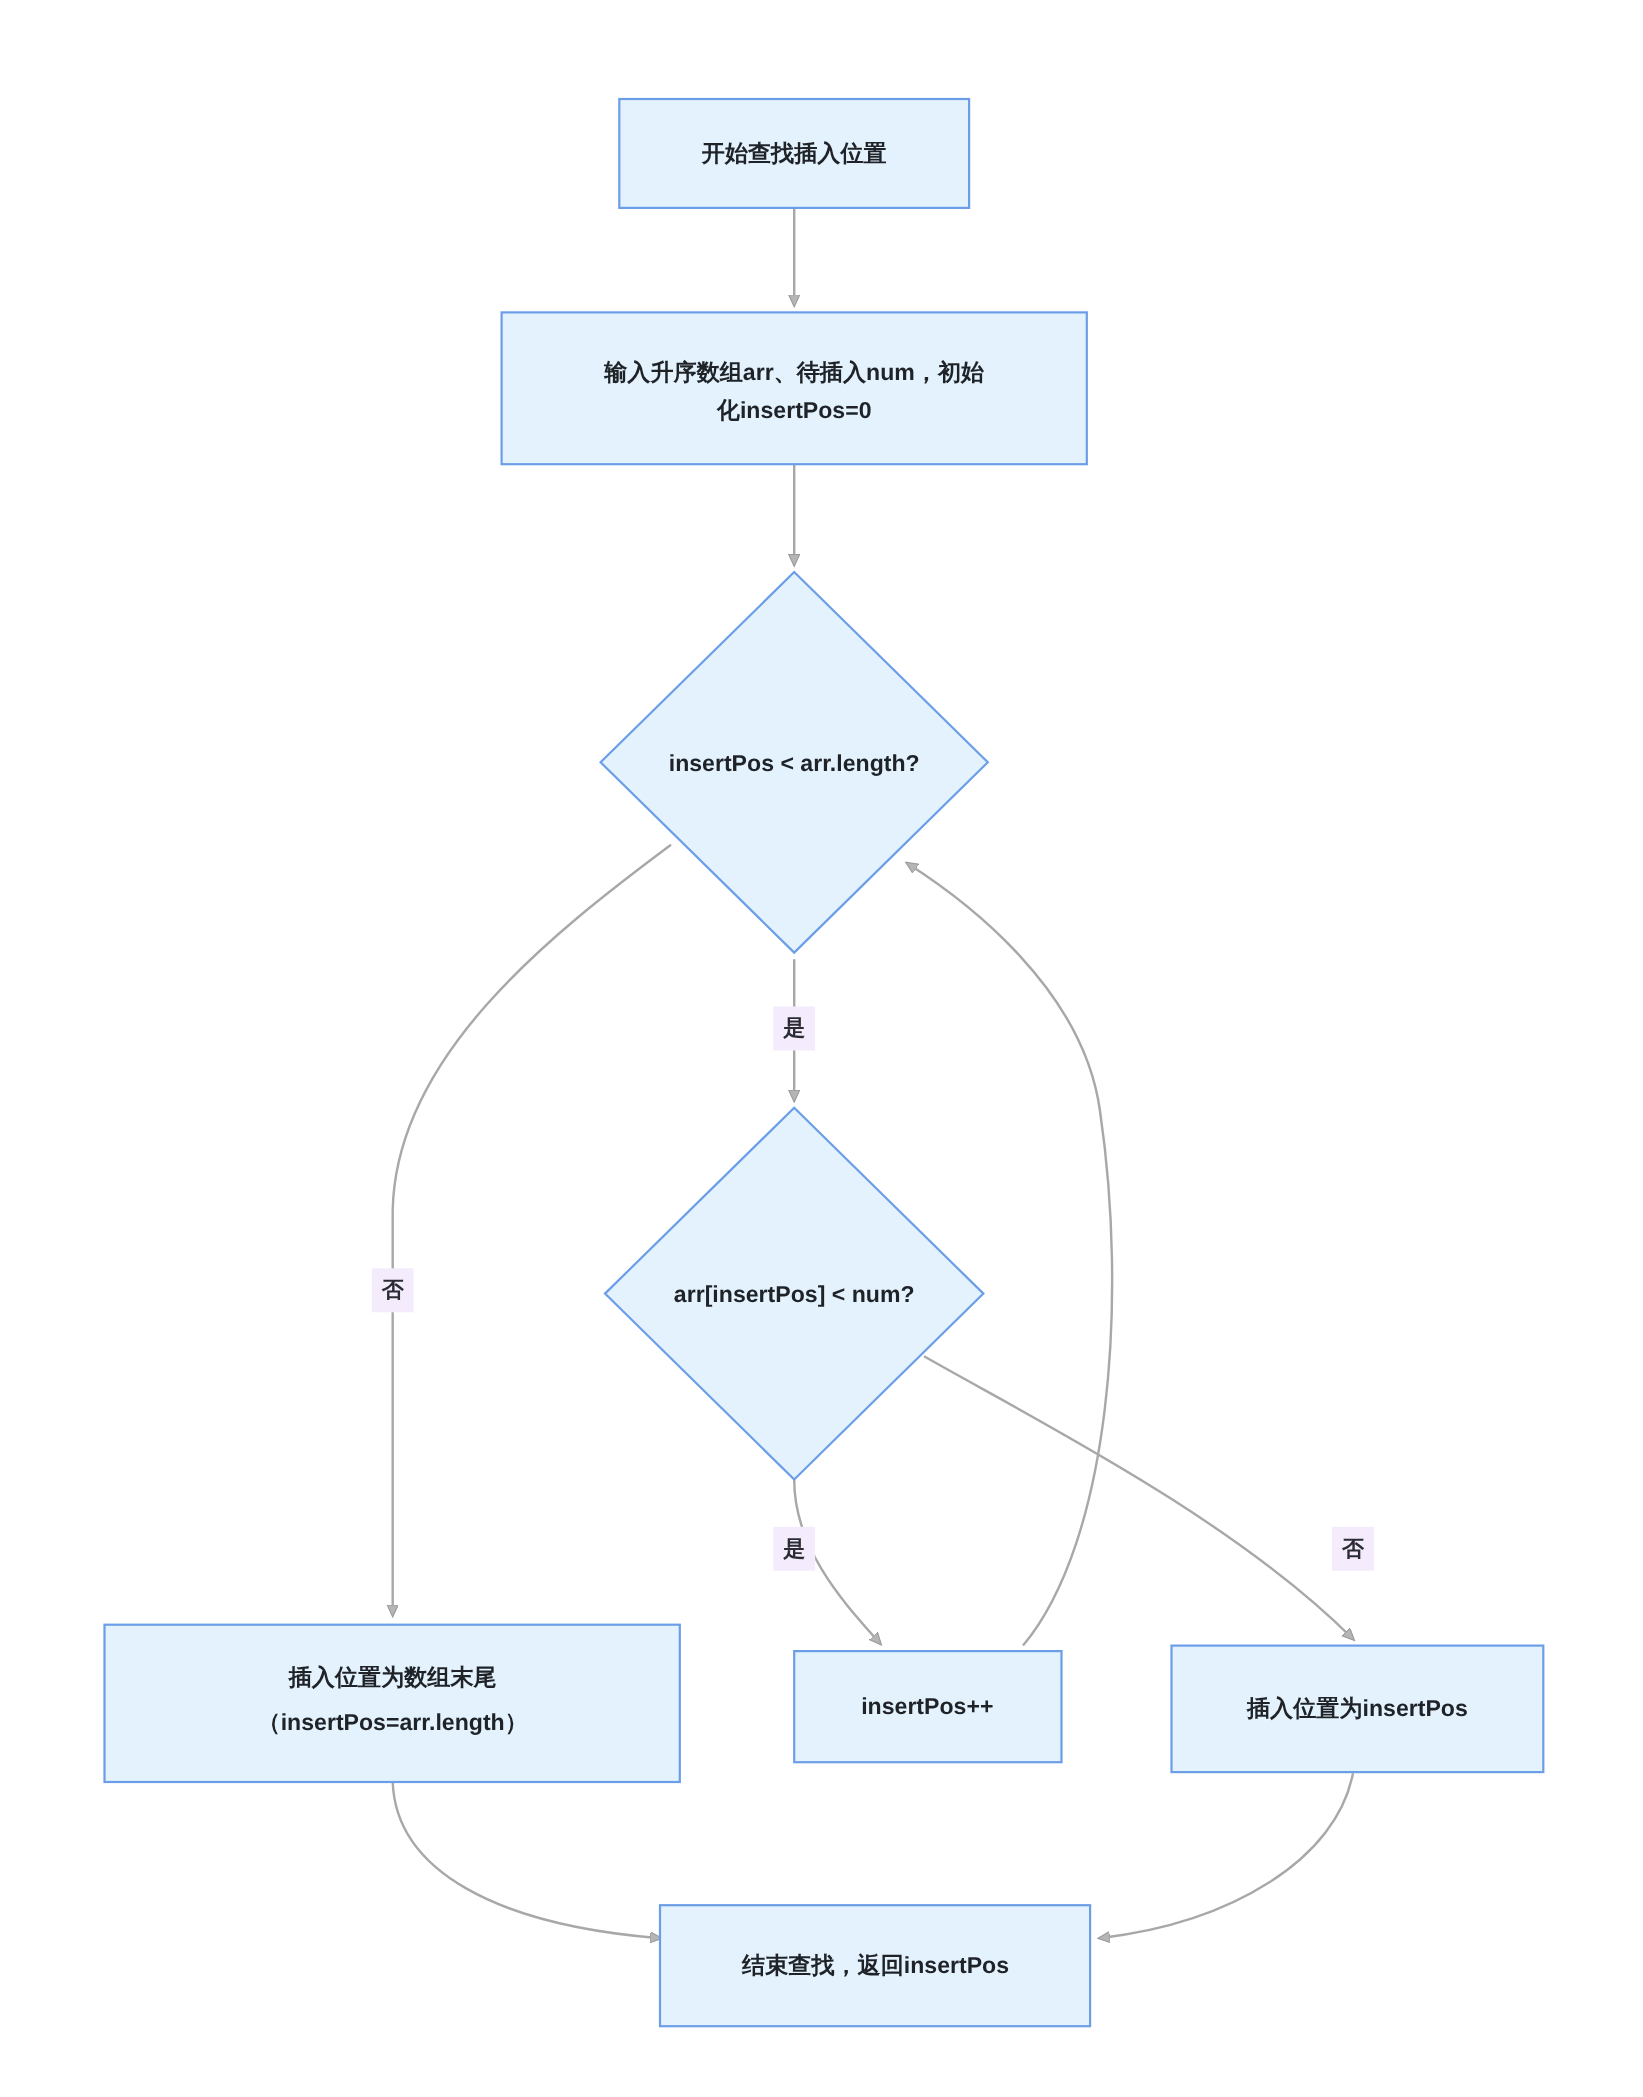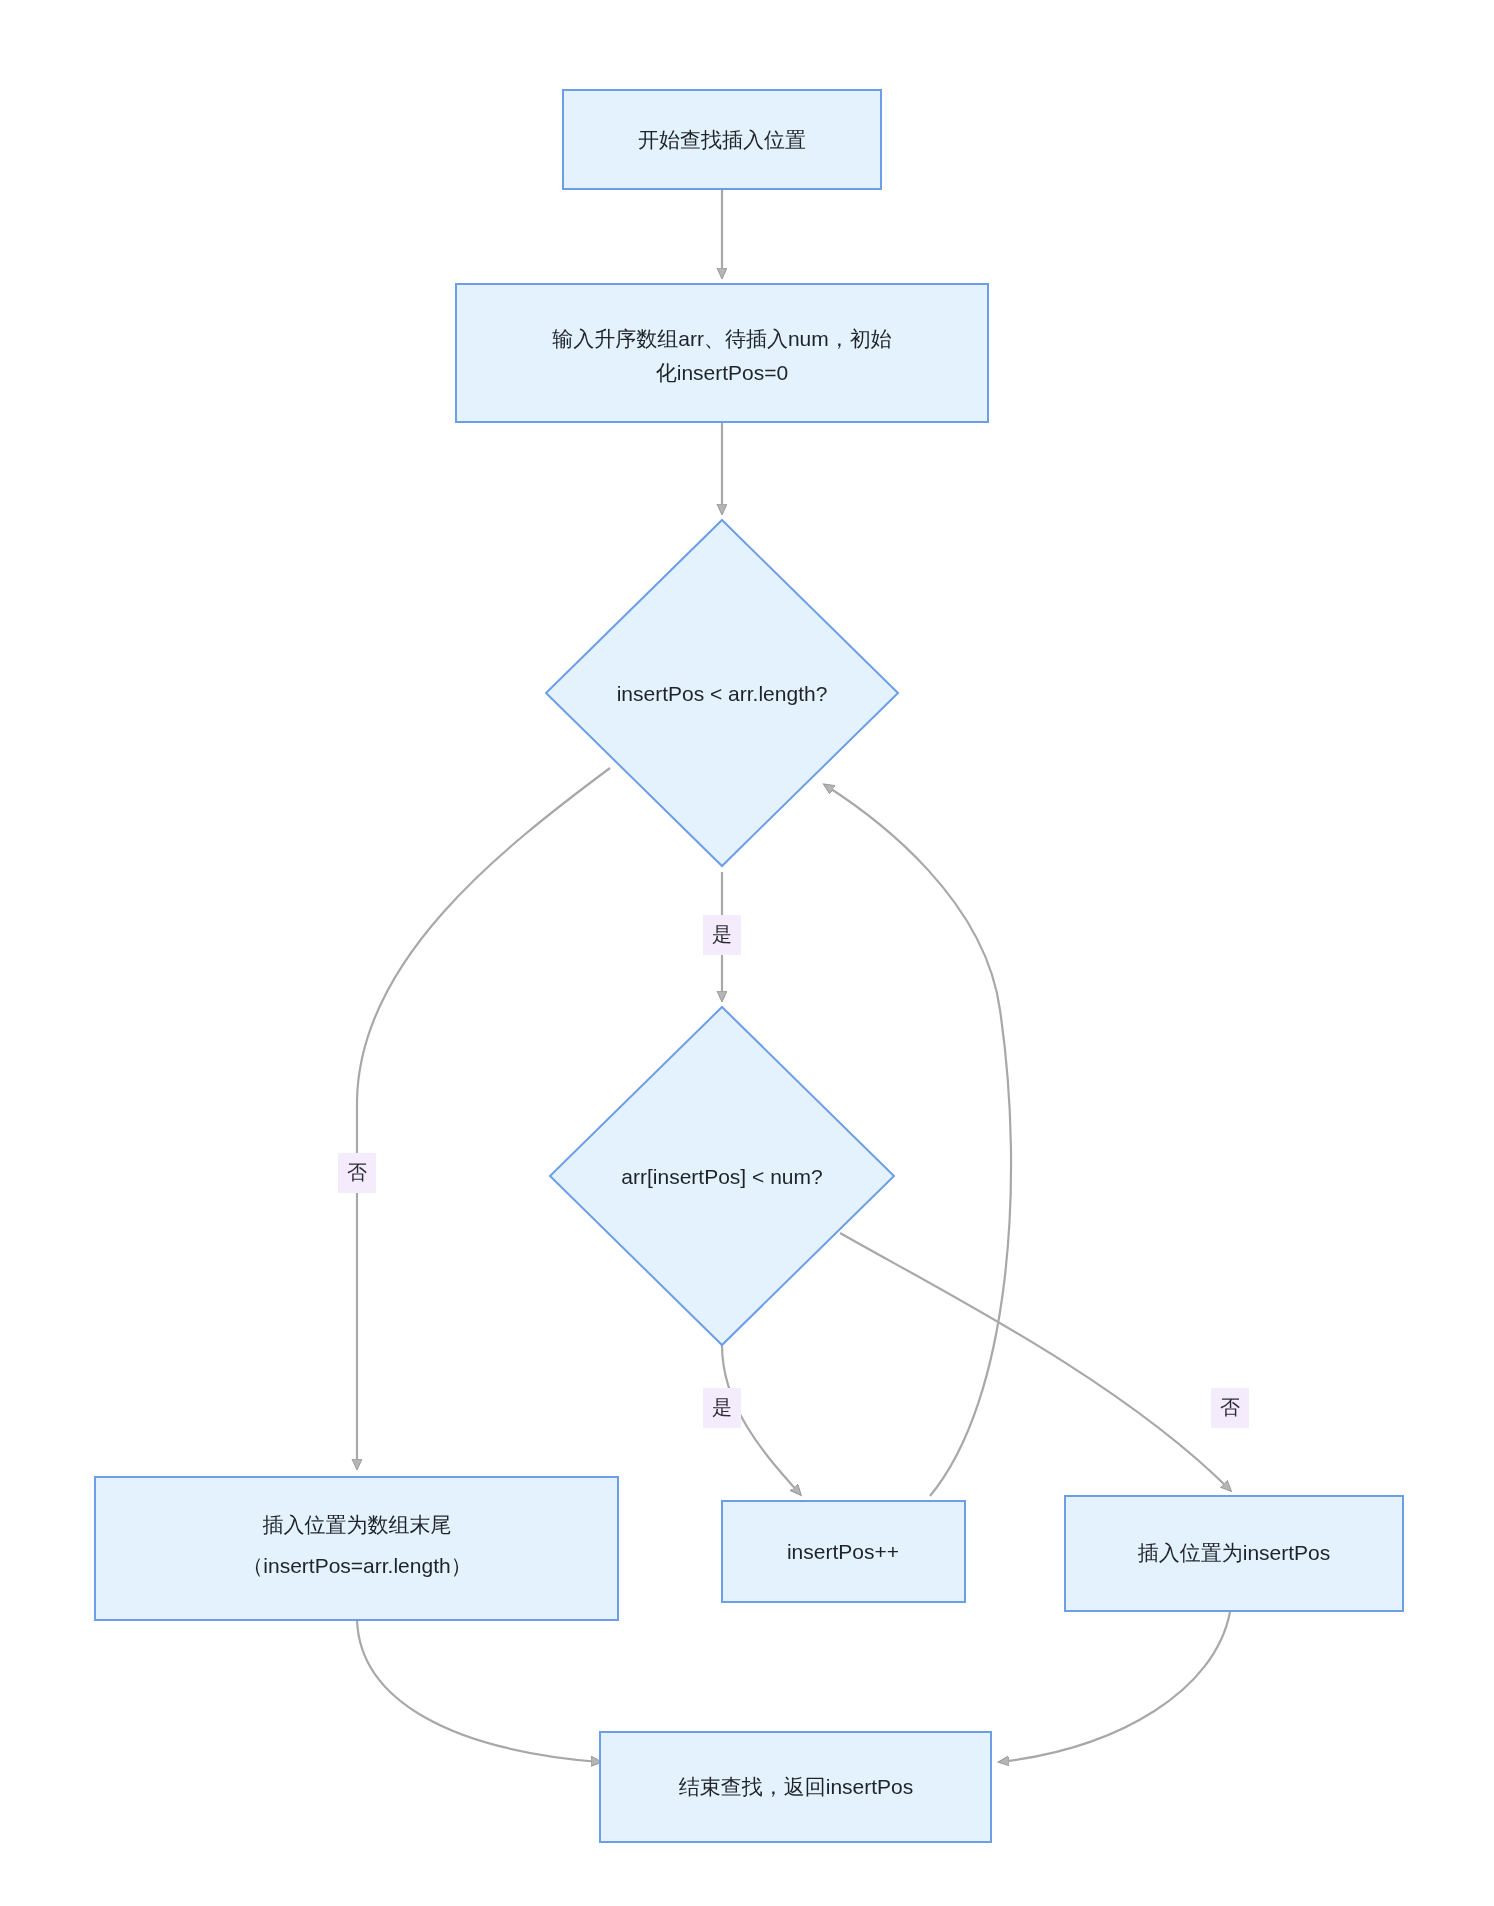--- a/index.html
+++ b/index.html
@@ -10,20 +10,21 @@
   body {
     width: 1494px;
     height: 1906px;
     font-family: "Liberation Sans", "DejaVu Sans", sans-serif;
     overflow: hidden;
   }
   #flow-root {
     position: relative;
     width: 1494px;
     height: 1906px;
+    font-weight: bold;
   }
   svg#flowchart {
     display: block;
     width: 1494px;
     height: 1906px;
   }
   .node-shape {
     fill: #e3f2fd;
     stroke: #6c9ee8;
     stroke-width: 2;

